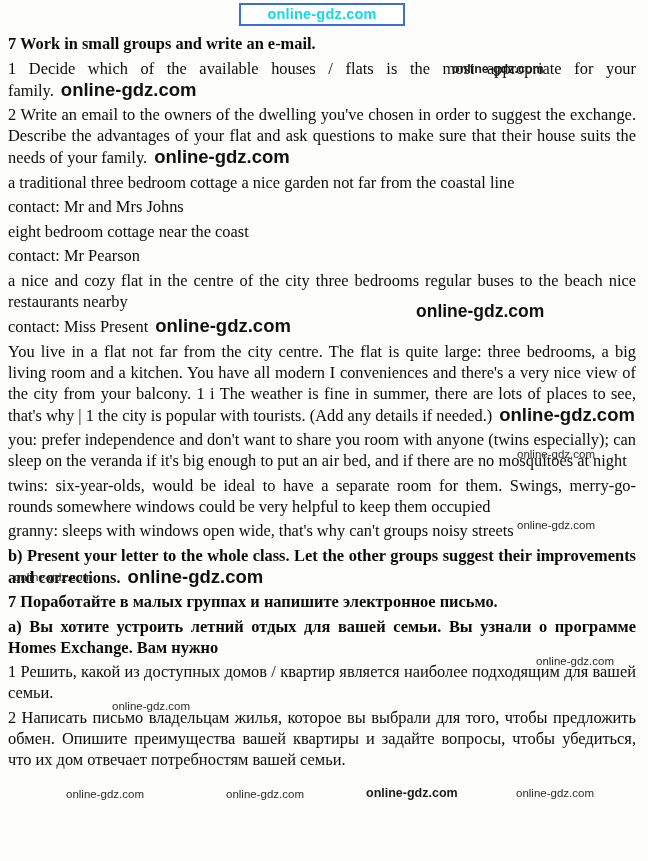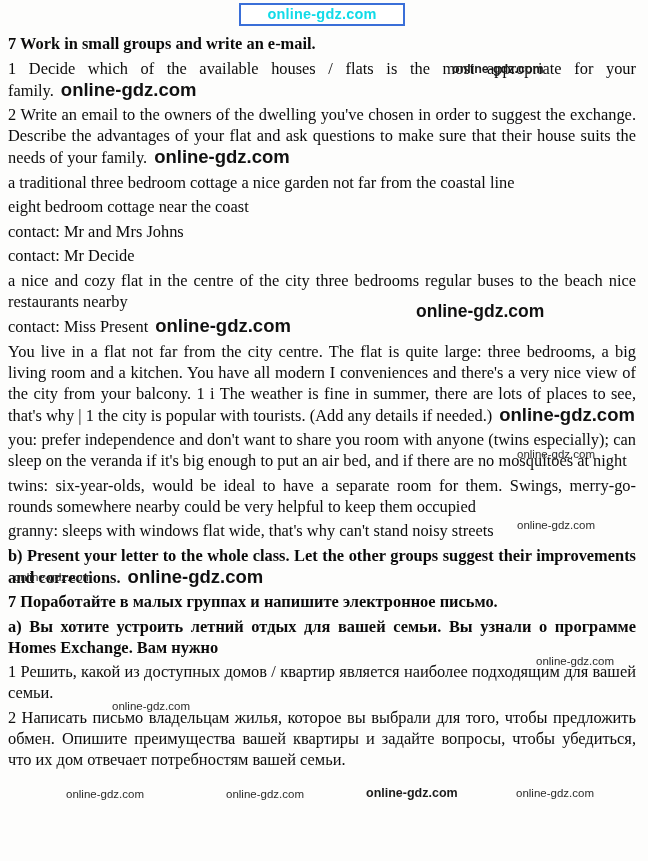--- a/index.html
+++ b/index.html
@@ -65,35 +65,35 @@
   </div>
 
   <p class="b left">7 Work in small groups and write an e-mail.</p>
 
 
   <p><span>1 Decide which of the available houses / flats is the most appropriate for your family.</span><span class="wm-inline">online-gdz.com</span></p>
 
   <p><span>2 Write an email to the owners of the dwelling you've chosen in order to suggest the exchange. Describe the advantages of your flat and ask questions to make sure that their house suits the needs of your family.</span><span class="wm-inline">online-gdz.com</span></p>
 
   <p class="left">a traditional three bedroom cottage a nice garden not far from the coastal line</p>
+  <p class="left">contact: Mr and Mrs Johns</p>
+
   <p class="left">eight bedroom cottage near the coast</p>
-
-  <p class="left">contact: Mr and Mrs Johns</p>
-  <p class="left">contact: Mr Decide</p>
+  <p class="left">contact: Mr Pearson</p>
 
   <p>a nice and cozy flat in the centre of the city three bedrooms regular buses to the beach nice restaurants nearby</p>
 
   <p class="left"><span>contact: Miss Present</span><span class="wm-inline">online-gdz.com</span></p>
 
 
   <p><span>You live in a flat not far from the city centre. The flat is quite large: three bedrooms, a big living room and a kitchen. You have all modern I conveniences and there's a very nice view of the city from your balcony. 1 i The weather is fine in summer, there are lots of places to see, that's why | 1 the city is popular with tourists. (Add any details if needed.)</span><span class="wm-inline">online-gdz.com</span></p>
 
   <p>you: prefer independence and don't want to share you room with anyone (twins especially); can sleep on the veranda if it's big enough to put an air bed, and if there are no mosquitoes at night</p>
-  <p>twins: six-year-olds, would be ideal to have a separate room for them. Swings, merry-go-rounds somewhere nearby could be very helpful to keep them occupied</p>
-  <p class="left">granny: sleeps with windows flat wide, that's why can't stand noisy streets</p>
+  <p>twins: six-year-olds, would be ideal to have a separate room for them. Swings, merry-go-rounds somewhere windows could be very helpful to keep them occupied</p>
+  <p class="left">granny: sleeps with windows open wide, that's why can't groups noisy streets</p>
 
   <p class="b"><span>b) Present your letter to the whole class. Let the other groups suggest their improvements and corrections.</span><span class="wm-inline">online-gdz.com</span></p>
 
   <p class="b left">7 Поработайте в малых группах и напишите электронное письмо.</p>
 
   <p class="b">a) Вы хотите устроить летний отдых для вашей семьи. Вы узнали о программе Homes Exchange. Вам нужно</p>
 
   <p>1 Решить, какой из доступных домов / квартир является наиболее подходящим для вашей семьи.</p>
 
   <p>2 Написать письмо владельцам жилья, которое вы выбрали для того, чтобы предложить обмен. Опишите преимущества вашей квартиры и задайте вопросы, чтобы убедиться, что их дом отвечает потребностям вашей семьи.</p>

